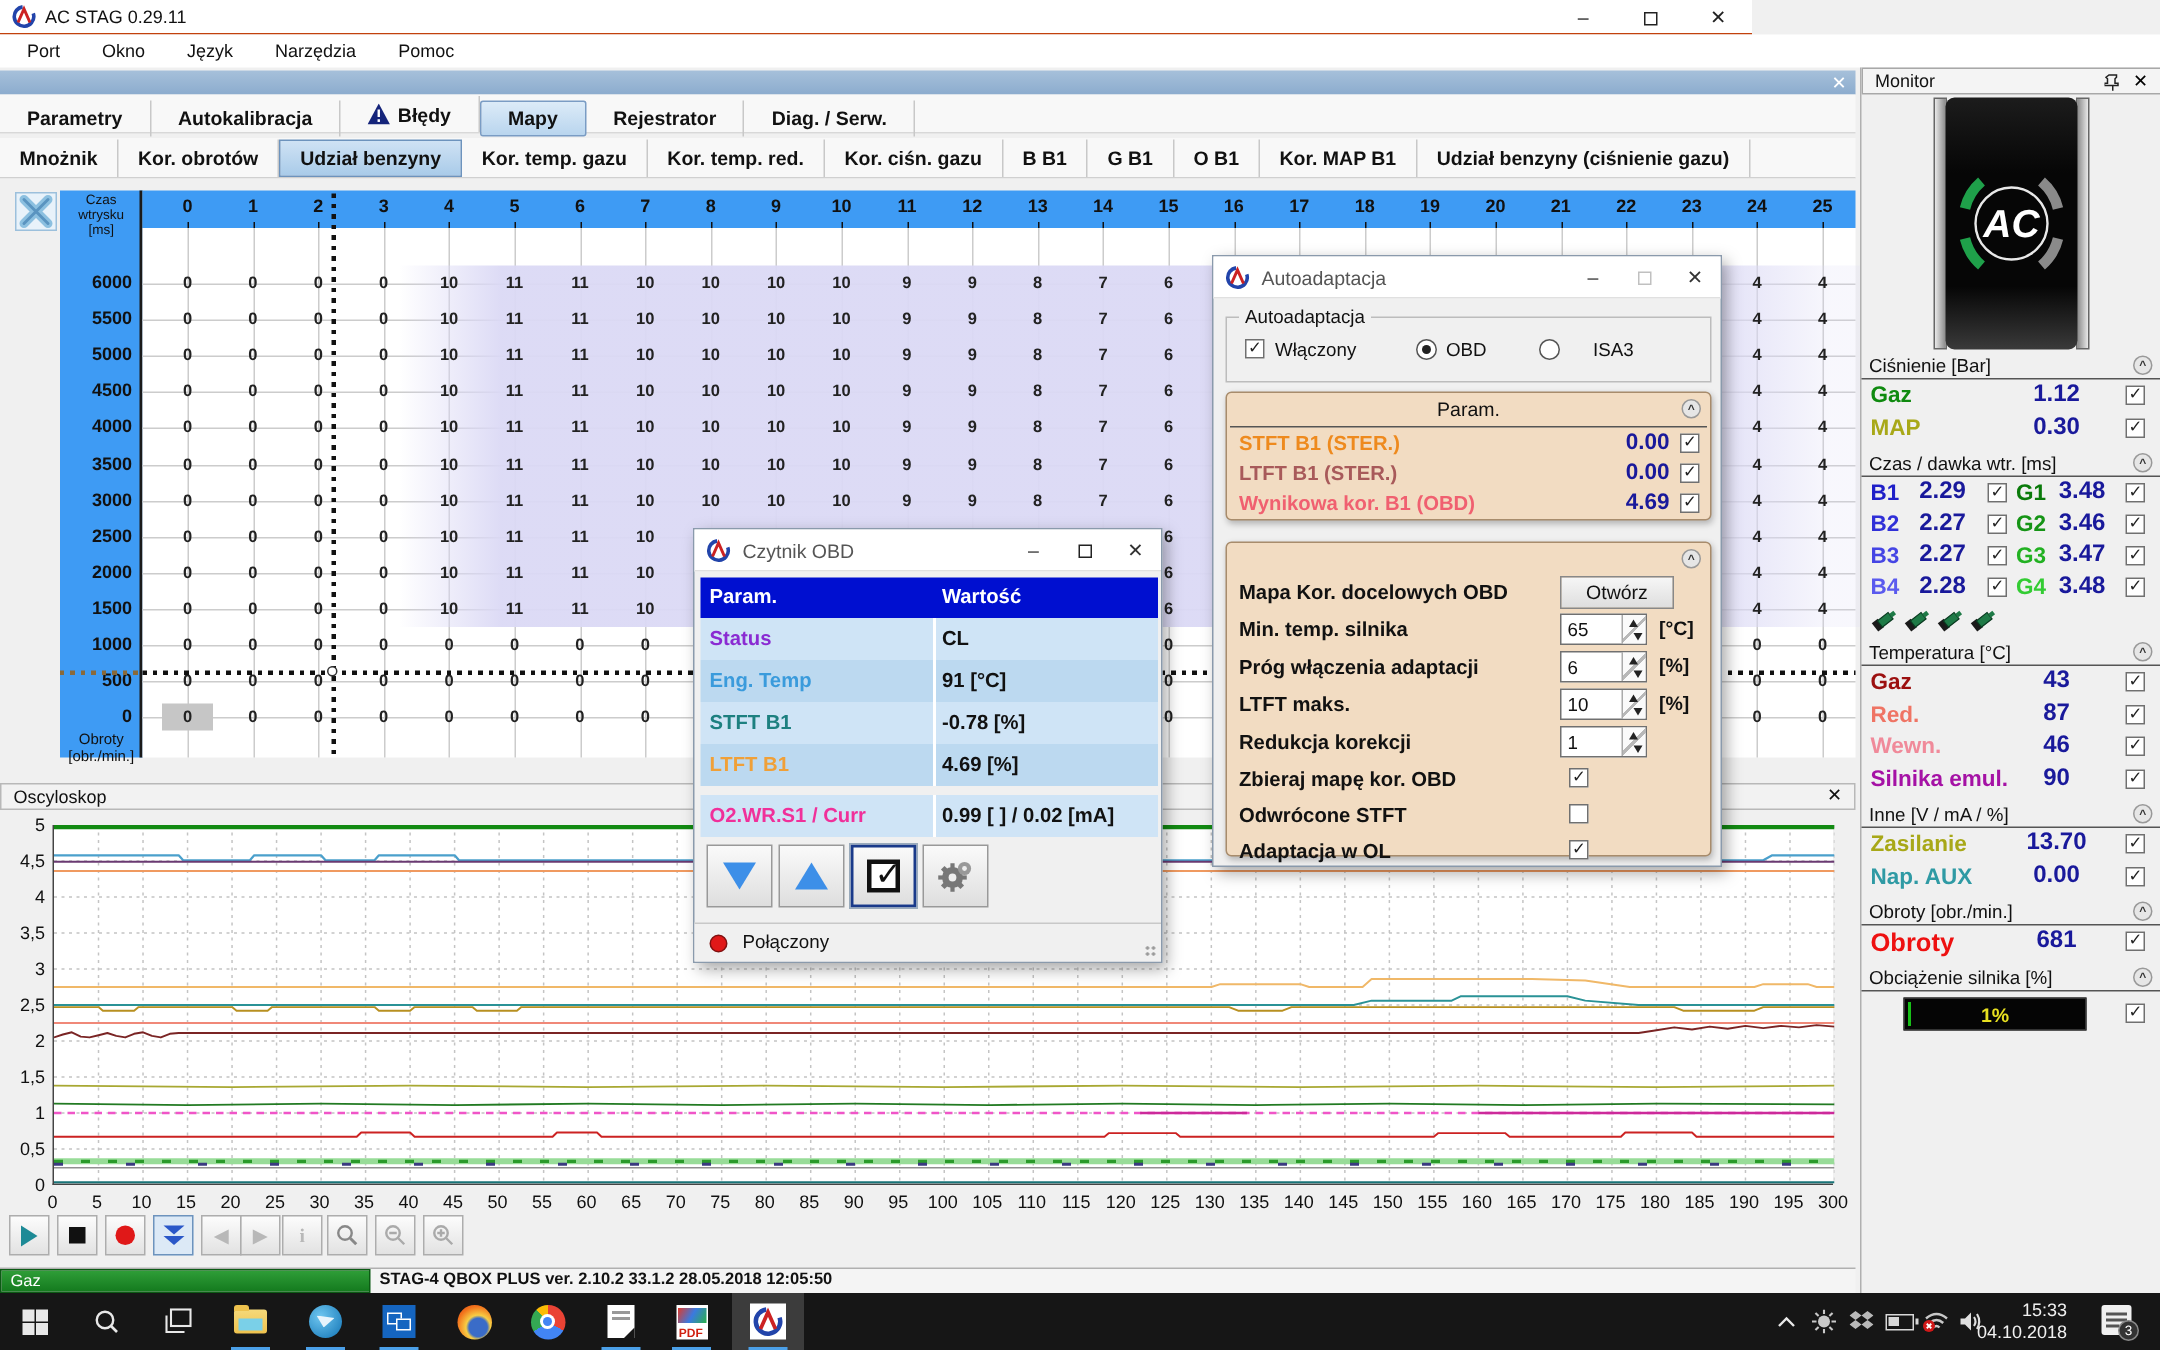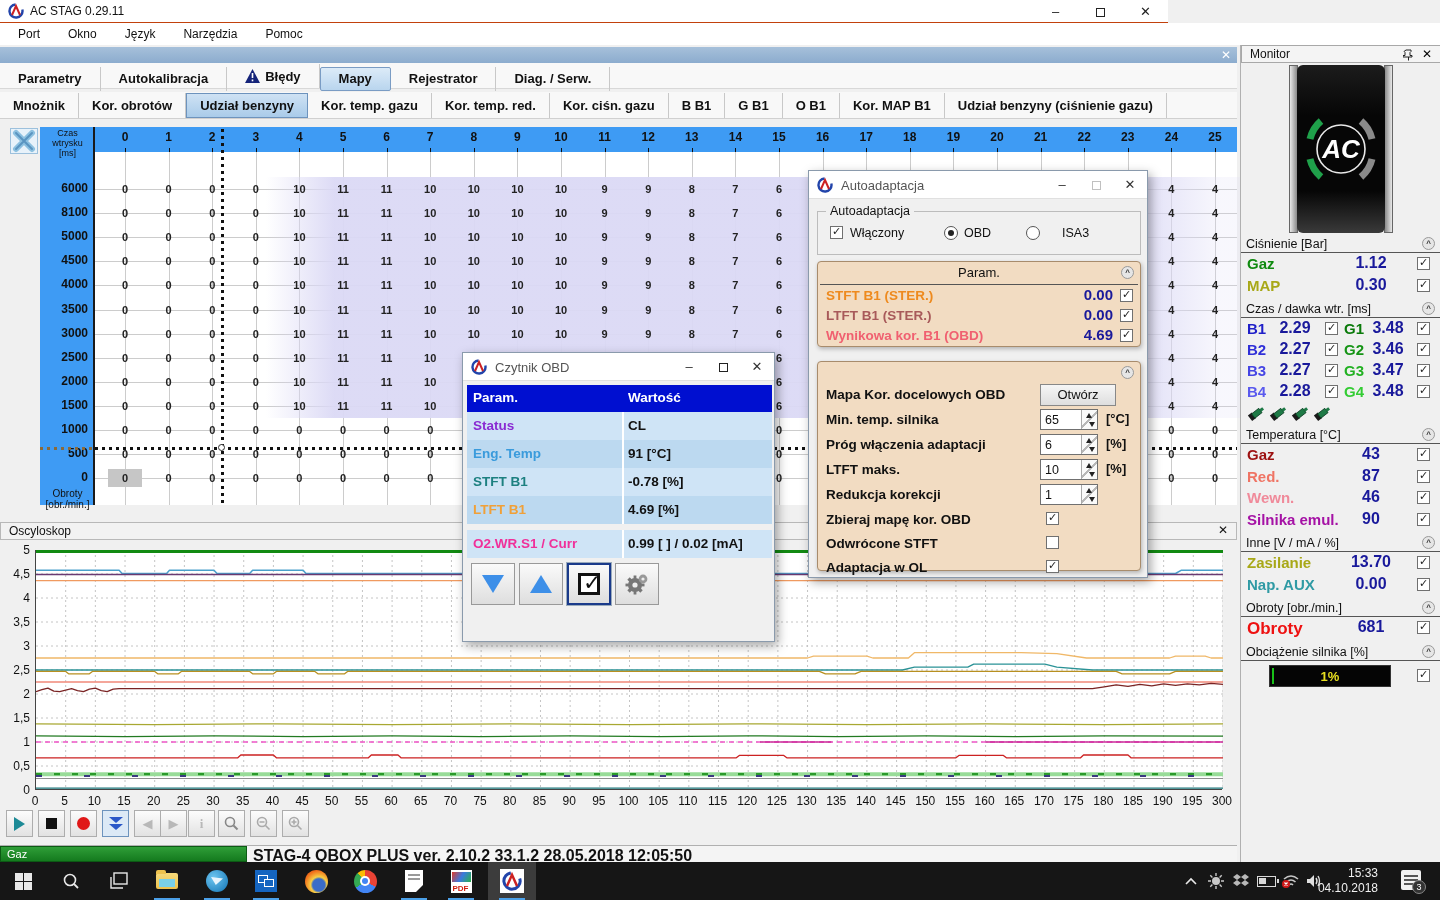--- a/index.html
+++ b/index.html
@@ -72,21 +72,21 @@
   .tbtn.pressed { background:#dce9f6; border:1px solid #6d93bd; }
   .tbtn.disabled { color:#b8b8b8; }
   .tri-play { width:0; height:0; border-top:7px solid transparent; border-bottom:7px solid transparent; border-left:11px solid #1d8a96; }
   .sq-stop { width:11px; height:11px; background:#111; }
   .dot-rec { width:13px; height:13px; background:#e01818; border-radius:50%; }
   .dd { width:0; height:0; border-left:7px solid transparent; border-right:7px solid transparent; border-top:6px solid #2a57c8; margin:1px 0; }
 
   .statusbar { position:absolute; left:0; top:845px; width:1237px; height:17px; background:#f4f4f4; border-top:1px solid #b0b0b0; }
   .statusbar .prog { position:absolute; left:0; top:0; width:247px; height:16px; background:linear-gradient(#2f9e38,#147a1e); border:1px solid #0c5a14; }
   .statusbar .prog span { color:#fff; font-size:11px; padding-left:6px; line-height:15px; display:block; }
-  .statusbar .info { position:absolute; left:253px; top:1px; font-size:16px; font-weight:bold; color:#111; }
+  .statusbar .info { position:absolute; left:253px; top:1px; font-size:11px; font-weight:bold; color:#111; }
 
   
   .monitor { position:absolute; left:1240px; top:45px; width:200px; height:817px; background:#f0f0f0; border-left:1px solid #b0b0b0; }
   .monitor .mhdr { position:absolute; left:0; top:0; width:200px; height:18px; border:1px solid #a8a8a8; background:#f4f4f4; }
   .monitor .mhdr .t { position:absolute; left:8px; top:1px; font-size:12px; color:#111; }
   .sechdr { position:absolute; left:0; width:200px; height:18px; font-size:12.5px; color:#111; padding:2px 0 0 5px; border-bottom:1px solid #555; }
   .collbtn { position:absolute; right:6px; top:2px; width:13px; height:13px; border-radius:50%; background:#e6e6e6; border:1px solid #999;
              font-size:8px; line-height:11px; text-align:center; color:#333; font-weight:bold; }
   .mrow-name { position:absolute; font-size:15px; font-weight:bold; }
   .mrow-val { position:absolute; font-size:16px; font-weight:bold; color:#19199b; text-align:center; }
@@ -313,21 +313,21 @@
         <div class="gl" style="left: 95px; top: 190.5px; width: 1142px; height: 1px;"></div>
         <div class="gl" style="left: 95px; top: 214.6px; width: 1142px; height: 1px;"></div>
         <div class="gl" style="left: 95px; top: 238.7px; width: 1142px; height: 1px;"></div>
         <div class="gl" style="left: 95px; top: 262.8px; width: 1142px; height: 1px;"></div>
         <div class="gl" style="left: 95px; top: 286.9px; width: 1142px; height: 1px;"></div>
         <div class="gl" style="left: 95px; top: 311px; width: 1142px; height: 1px;"></div>
         <div class="gl" style="left: 95px; top: 335.1px; width: 1142px; height: 1px;"></div>
         <div class="gl" style="left: 95px; top: 359.2px; width: 1142px; height: 1px;"></div>
         <div class="grad" style="left: 265.8px; top: 58px; width: 974.2px; height: 240.9px;"></div>
         <span class="rowlab" style="left: 42px; top: 62px;">6000</span>
-        <span class="rowlab" style="left: 42px; top: 86.1px;">8100</span>
+        <span class="rowlab" style="left: 42px; top: 86.1px;">5500</span>
         <span class="rowlab" style="left: 42px; top: 110.2px;">5000</span>
         <span class="rowlab" style="left: 42px; top: 134.3px;">4500</span>
         <span class="rowlab" style="left: 42px; top: 158.4px;">4000</span>
         <span class="rowlab" style="left: 42px; top: 182.5px;">3500</span>
         <span class="rowlab" style="left: 42px; top: 206.6px;">3000</span>
         <span class="rowlab" style="left: 42px; top: 230.7px;">2500</span>
         <span class="rowlab" style="left: 42px; top: 254.8px;">2000</span>
         <span class="rowlab" style="left: 42px; top: 278.9px;">1500</span>
         <span class="rowlab" style="left: 42px; top: 303px;">1000</span>
         <span class="rowlab" style="left: 42px; top: 327.1px;">500</span>
@@ -1121,20 +1121,25 @@
               <rect x="16.5" y="12.6" width="4" height="2.8"></rect>
               <rect x="4" y="7" width="3.4" height="3.4" transform="rotate(45 5.7 8.7)"></rect>
               <rect x="14.6" y="17.6" width="3.4" height="3.4" transform="rotate(45 16.3 19.3)"></rect>
               <rect x="4" y="17.6" width="3.4" height="3.4" transform="rotate(45 5.7 19.3)"></rect>
               <rect x="14.6" y="7" width="3.4" height="3.4" transform="rotate(45 16.3 8.7)"></rect>
             </g>
           <circle cx="19" cy="8" r="4.4" fill="#999"></circle>
             <circle cx="19" cy="8" r="1.6" fill="#eee"></circle>
         </svg>
       </div>
+      <div class="foot">
+        <div class="led"></div>
+        <span class="t">Połączony</span>
+        <div class="grip"></div>
+      </div>
     </div>
 
   </div>
 
   <div class="taskbar">
     <div class="tb-ic" style="left:10px">
         <div class="win-grid">
           <div></div>
           <div></div>
           <div></div>

